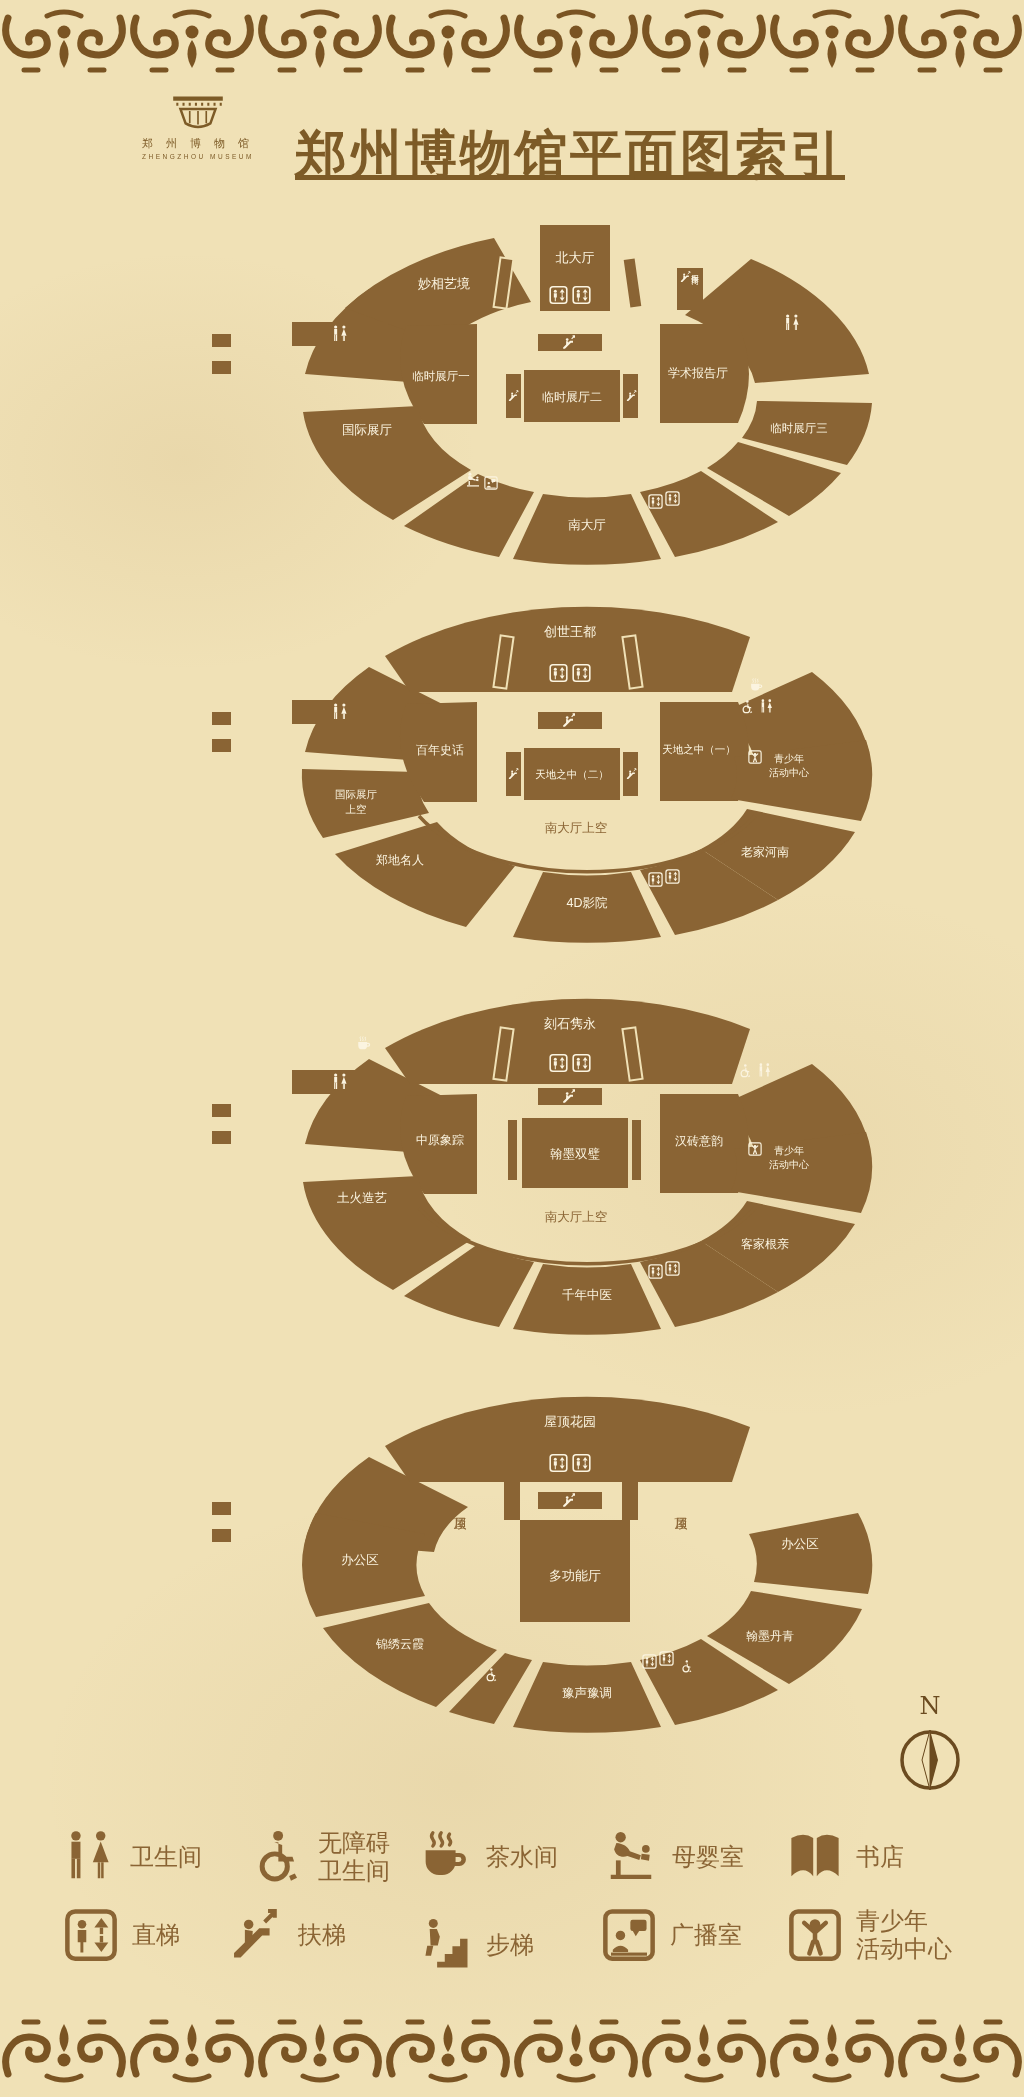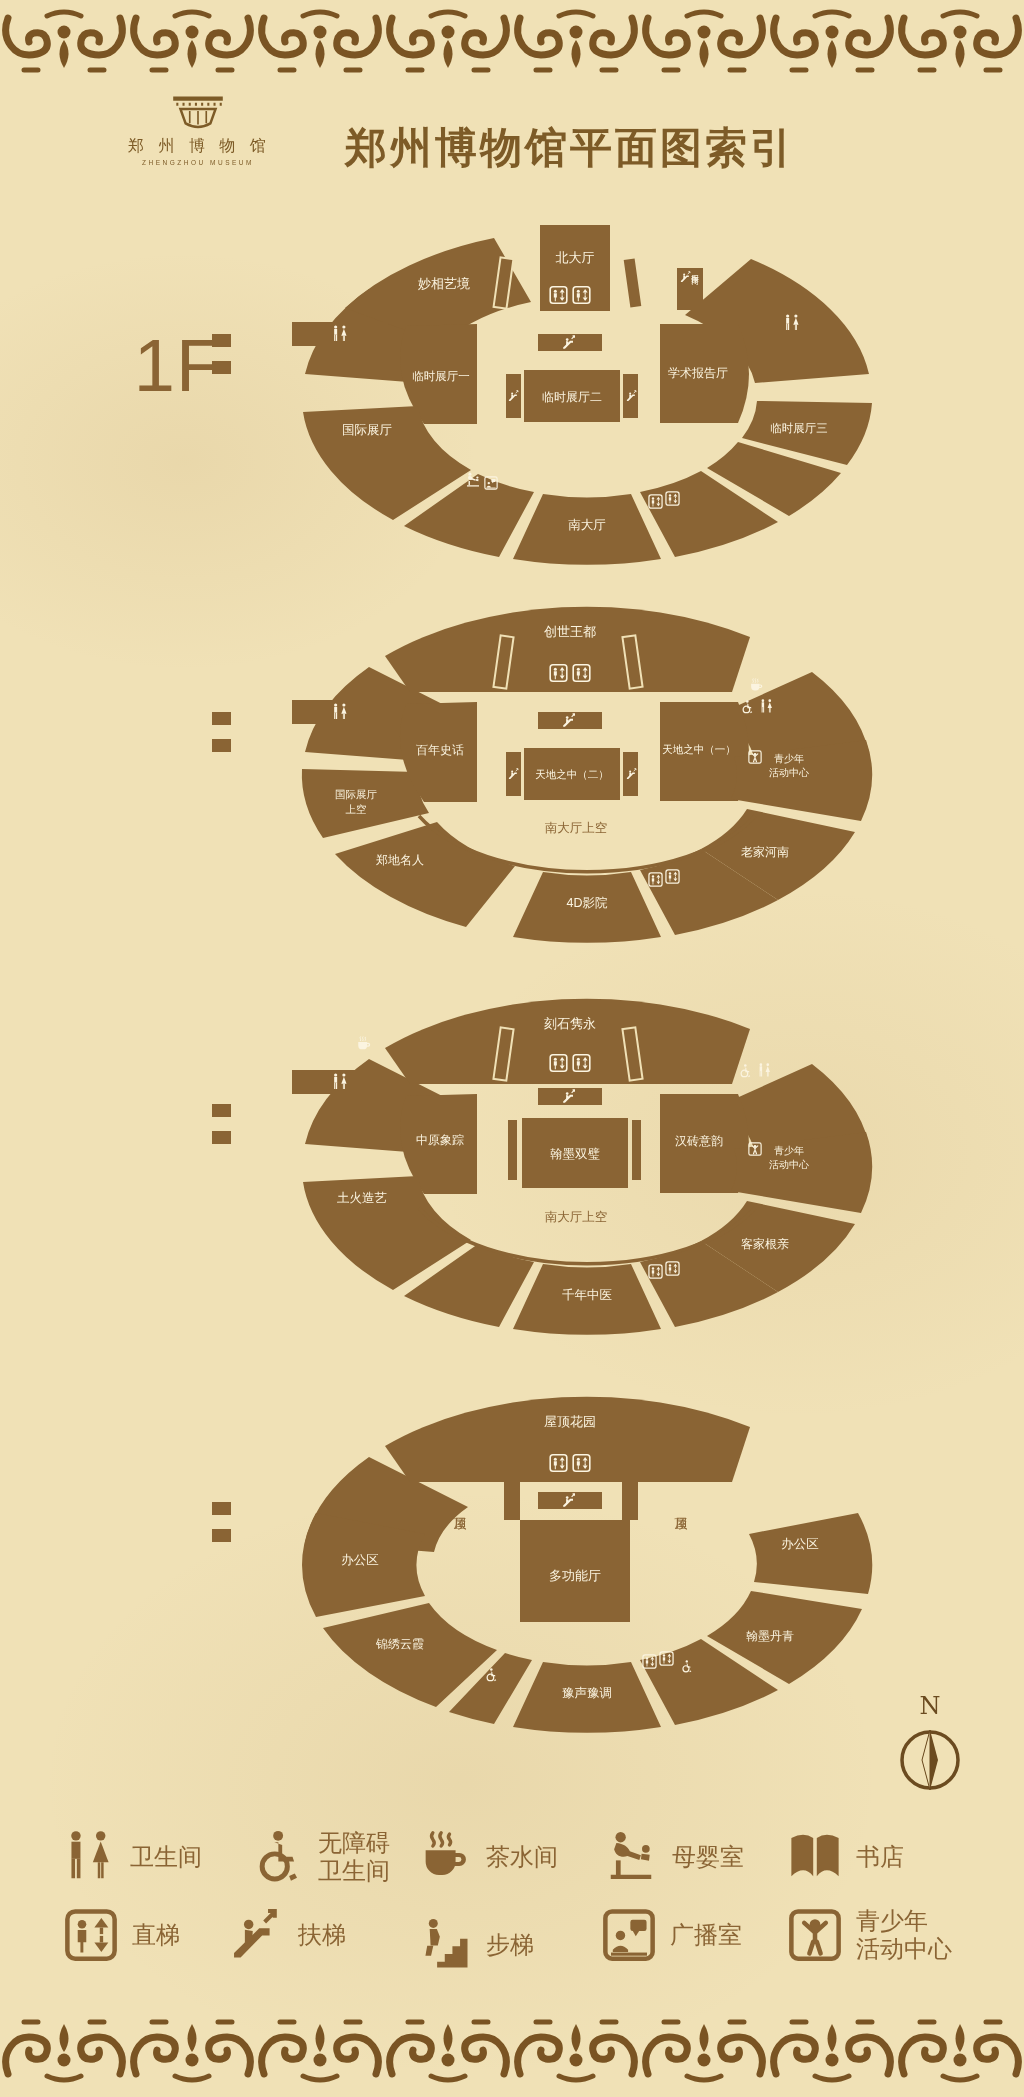--- a/index.html
+++ b/index.html
@@ -5,24 +5,24 @@
   html,body{margin:0;padding:0;}
   .page{position:relative;width:1024px;height:2097px;overflow:hidden;
     font-family:"Liberation Sans",sans-serif;
     background:
       radial-gradient(ellipse 420px 300px at 18% 22%, rgba(184,148,88,.12), rgba(184,148,88,0) 70%),
       radial-gradient(ellipse 520px 380px at 78% 55%, rgba(184,148,88,.10), rgba(184,148,88,0) 70%),
       radial-gradient(ellipse 600px 420px at 45% 85%, rgba(170,135,75,.10), rgba(170,135,75,0) 70%),
       #f0e1b6;}
   .band{position:absolute;left:0;width:1024px;height:78px;color:#7a5423;}
   .logo{position:absolute;left:128px;top:94px;width:140px;text-align:center;color:#7d5b27;}
-  .logo .cn{font-size:16px;letter-spacing:5px;margin-top:2px;white-space:nowrap;}
+  .logo .cn{font-size:11px;letter-spacing:5px;margin-top:2px;white-space:nowrap;}
   .logo .en{font-size:6.5px;letter-spacing:2.5px;margin-top:2px;}
   .title{position:absolute;left:260px;top:120px;width:620px;text-align:center;
-    font-size:42px;font-weight:bold;color:#7d5b27;letter-spacing:3px;}
+    font-size:52px;font-weight:bold;color:#7d5b27;letter-spacing:3px;text-decoration:underline;}
   .floor-label{position:absolute;left:108px;width:140px;text-align:center;
     font-size:74px;font-weight:400;color:#8a6434;letter-spacing:1px;}
   .plan{position:absolute;}
   .plan .br path,.plan .br rect{fill:#8a6434;}
   .plan text{fill:#fbf4e0;text-anchor:middle;font-weight:500;font-family:"Liberation Sans",sans-serif;}
   .plan text.bt{fill:#8a6434;}
   .dr{fill:#8a6434;stroke:#f0e1b6;stroke-width:2px;}
   .wi{color:#fbf4e0;}
   .arcline{fill:none;stroke:#8a6434;stroke-width:3.5px;}
   .vt{writing-mode:vertical-rl;text-orientation:upright;letter-spacing:1px;}
@@ -167,21 +167,20 @@
 
 <div class="logo">
   <svg width="62" height="36" viewBox="0 0 60 34" style="color:#7d5b27">
         <use href="#i-build"></use>
       </svg>
   <div class="cn">郑 州 博 物 馆</div>
   <div class="en">ZHENGZHOU MUSEUM</div>
 </div>
 <div class="title">郑州博物馆平面图索引</div>
 
-<div class="floor-label" style="top:323px">1F</div>
 
 <svg class="plan" style="left:197px;top:222px" width="690" height="352" viewBox="-95 0 690 352">
   <g class="br">
     <rect x="-80" y="112" width="19" height="13"></rect>
         <rect x="-80" y="139" width="19" height="13"></rect>
     <path d="M77,67 A285,168 0 0 0 13,152 L142,162 A155,90 0 0 1 176,117 Z"></path>
     <path d="M202,16 A285,168 0 0 0 53,86 L151,122 A170,100 0 0 1 239,80 Z"></path>
     <rect x="248" y="3" width="70" height="86"></rect>
     <path d="M577,152 A285,168 0 0 0 459,37 L393,93 A170,100 0 0 1 463,161 Z"></path>
     <rect x="385" y="46" width="26" height="42"></rect>

